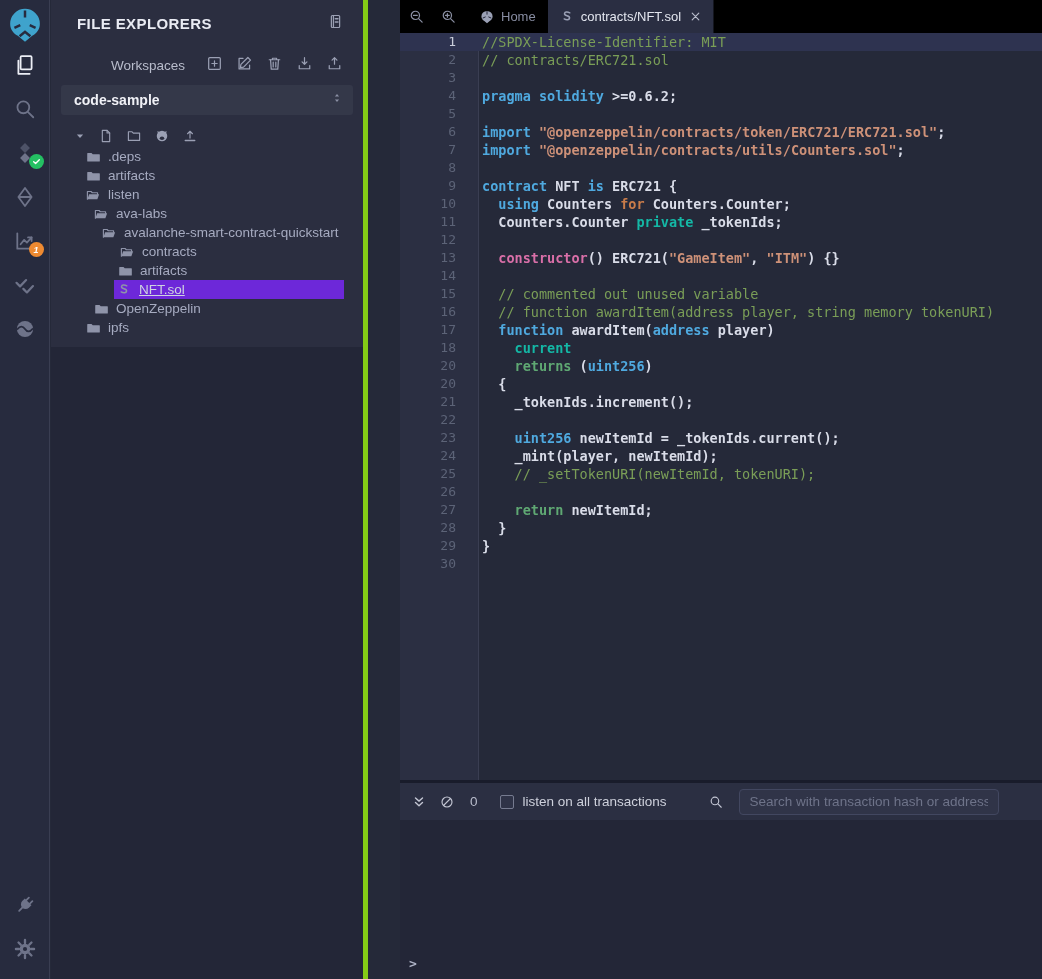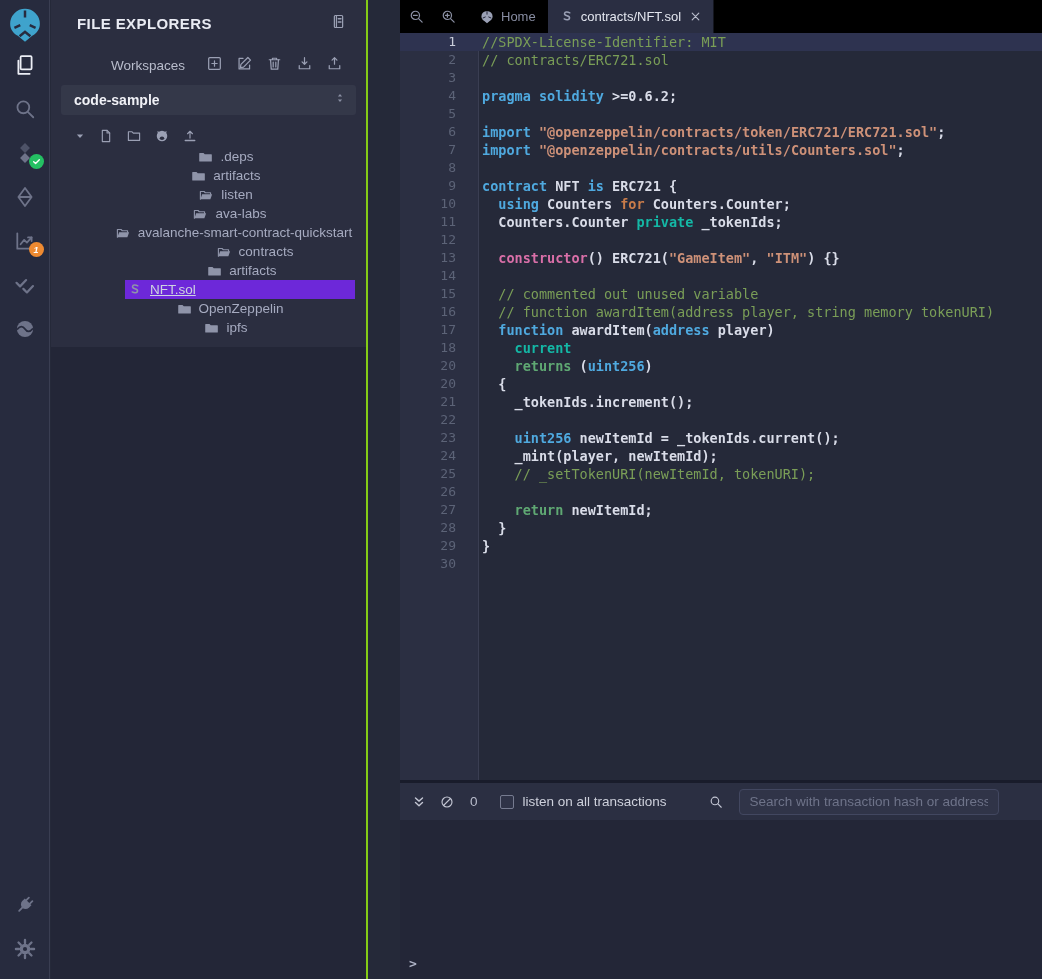--- a/index.html
+++ b/index.html
@@ -21,21 +21,21 @@
   .sb-badge { position:absolute; right:6px; bottom:6px; min-width:15px; height:15px; border-radius:50%;
               display:flex; align-items:center; justify-content:center; font-size:9px; font-weight:bold;
               color:#fff; font-style:italic; }
   .sb-badge.green { background:#24c063; }
   .sb-badge.orange { background:#ee8a31; }
   .sb-badge svg { width:9px; height:9px; }
   .sb-bottom { margin-top:auto; margin-bottom:8px; }
 
   
   .side-panel { position:absolute; left:51px; top:0; bottom:0; width:317px; background:#232637;
-                border-right:2px solid #84cc16; }
+                border-right:5px solid #84cc16; }
   .panel-content { background:#2b2e40; padding-bottom:10px; }
   .panel-header { height:46px; display:flex; align-items:center; padding:0 20px 0 26px; }
   .panel-title { color:#e9ebf3; font-size:15px; font-weight:bold; letter-spacing:.4px; }
   .panel-menu { margin-left:auto; color:#9ba0b4; cursor:pointer; }
   .panel-menu svg { width:15px; height:17px; }
 
   .ws-row { display:flex; align-items:center; padding:10px 10px 6px 12px; }
   .ws-label { color:#b9bdcc; font-size:13.5px; margin-right:22px;margin-left:48px; }
   .ws-actions { display:flex; gap:15px; color:#9ba0b4; }
   .ws-actions .ic { cursor:pointer; }
@@ -46,21 +46,21 @@
   .ws-select-value { color:#f0f1f6; font-size:14px; font-weight:bold; }
   .ws-caret { margin-left:auto; color:#8b90a4; }
   .ws-caret svg { width:12px; height:14px; }
 
   .tree-controls { display:flex; align-items:center; gap:14px; padding:6px 0 4px 24px; color:#9ba0b4; }
   .tree-controls .ic { cursor:pointer; display:flex; }
   .tree-controls svg { width:14px; height:14px; }
   .tree-controls .ic.sm svg { width:10px; height:10px; }
 
   .tree { font-size:13.5px; }
-  .tree-row { height:19px; display:flex; align-items:center; color:#a6abc0; cursor:pointer;justify-content:center; }
+  .tree-row { height:19px; display:flex; align-items:center; color:#a6abc0; cursor:pointer; }
   .tree-row .row-inner { display:flex; align-items:center; gap:8px; height:19px; white-space:nowrap; }
   .tree-row .ic { display:flex; color:#8f94a9; }
   .tree-row svg { width:14px; height:14px; }
   .tree-row.selected .row-inner { background:#6d28d9; width:230px; margin-left:-4px; padding-left:3px; color:#ced3e0;text-decoration:underline; }
 
   
   .editor { position:absolute; left:400px; top:0; right:0; height:780px; background:#252939;
             display:flex; flex-direction:column; }
   .tabbar { height:33px; background:#000000; display:flex; align-items:stretch; flex:0 0 33px;text-align:right; }
   .zoom-btn { width:32px; display:flex; align-items:center; justify-content:center; color:#8b90a4; cursor:pointer; }
@@ -319,21 +319,21 @@
      <span class="row-inner">
               <span class="ic">
                 <svg viewBox="0 0 16 16" fill="none" stroke="currentColor" stroke-width="1.3" stroke-linecap="round" stroke-linejoin="round">
                   <path d="M1.6 12.8V4h4.2L7.2 5.4h6v1.8" fill="none"></path>
                   <path d="M3.6 7.2h11.4l-2 5.6H1.6z" fill="currentColor" stroke="none"></path>
                 </svg>
               </span>
               <span>avalanche-smart-contract-quickstart</span>
             </span>
    </div>
-          <div class="tree-row" style="padding-left:93px">
+          <div class="tree-row" style="padding-left:69px">
      <span class="row-inner">
               <span class="ic">
                 <svg viewBox="0 0 16 16" fill="none" stroke="currentColor" stroke-width="1.3" stroke-linecap="round" stroke-linejoin="round">
                   <path d="M1.6 12.8V4h4.2L7.2 5.4h6v1.8" fill="none"></path>
                   <path d="M3.6 7.2h11.4l-2 5.6H1.6z" fill="currentColor" stroke="none"></path>
                 </svg>
               </span>
               <span>contracts</span>
             </span>
    </div>

